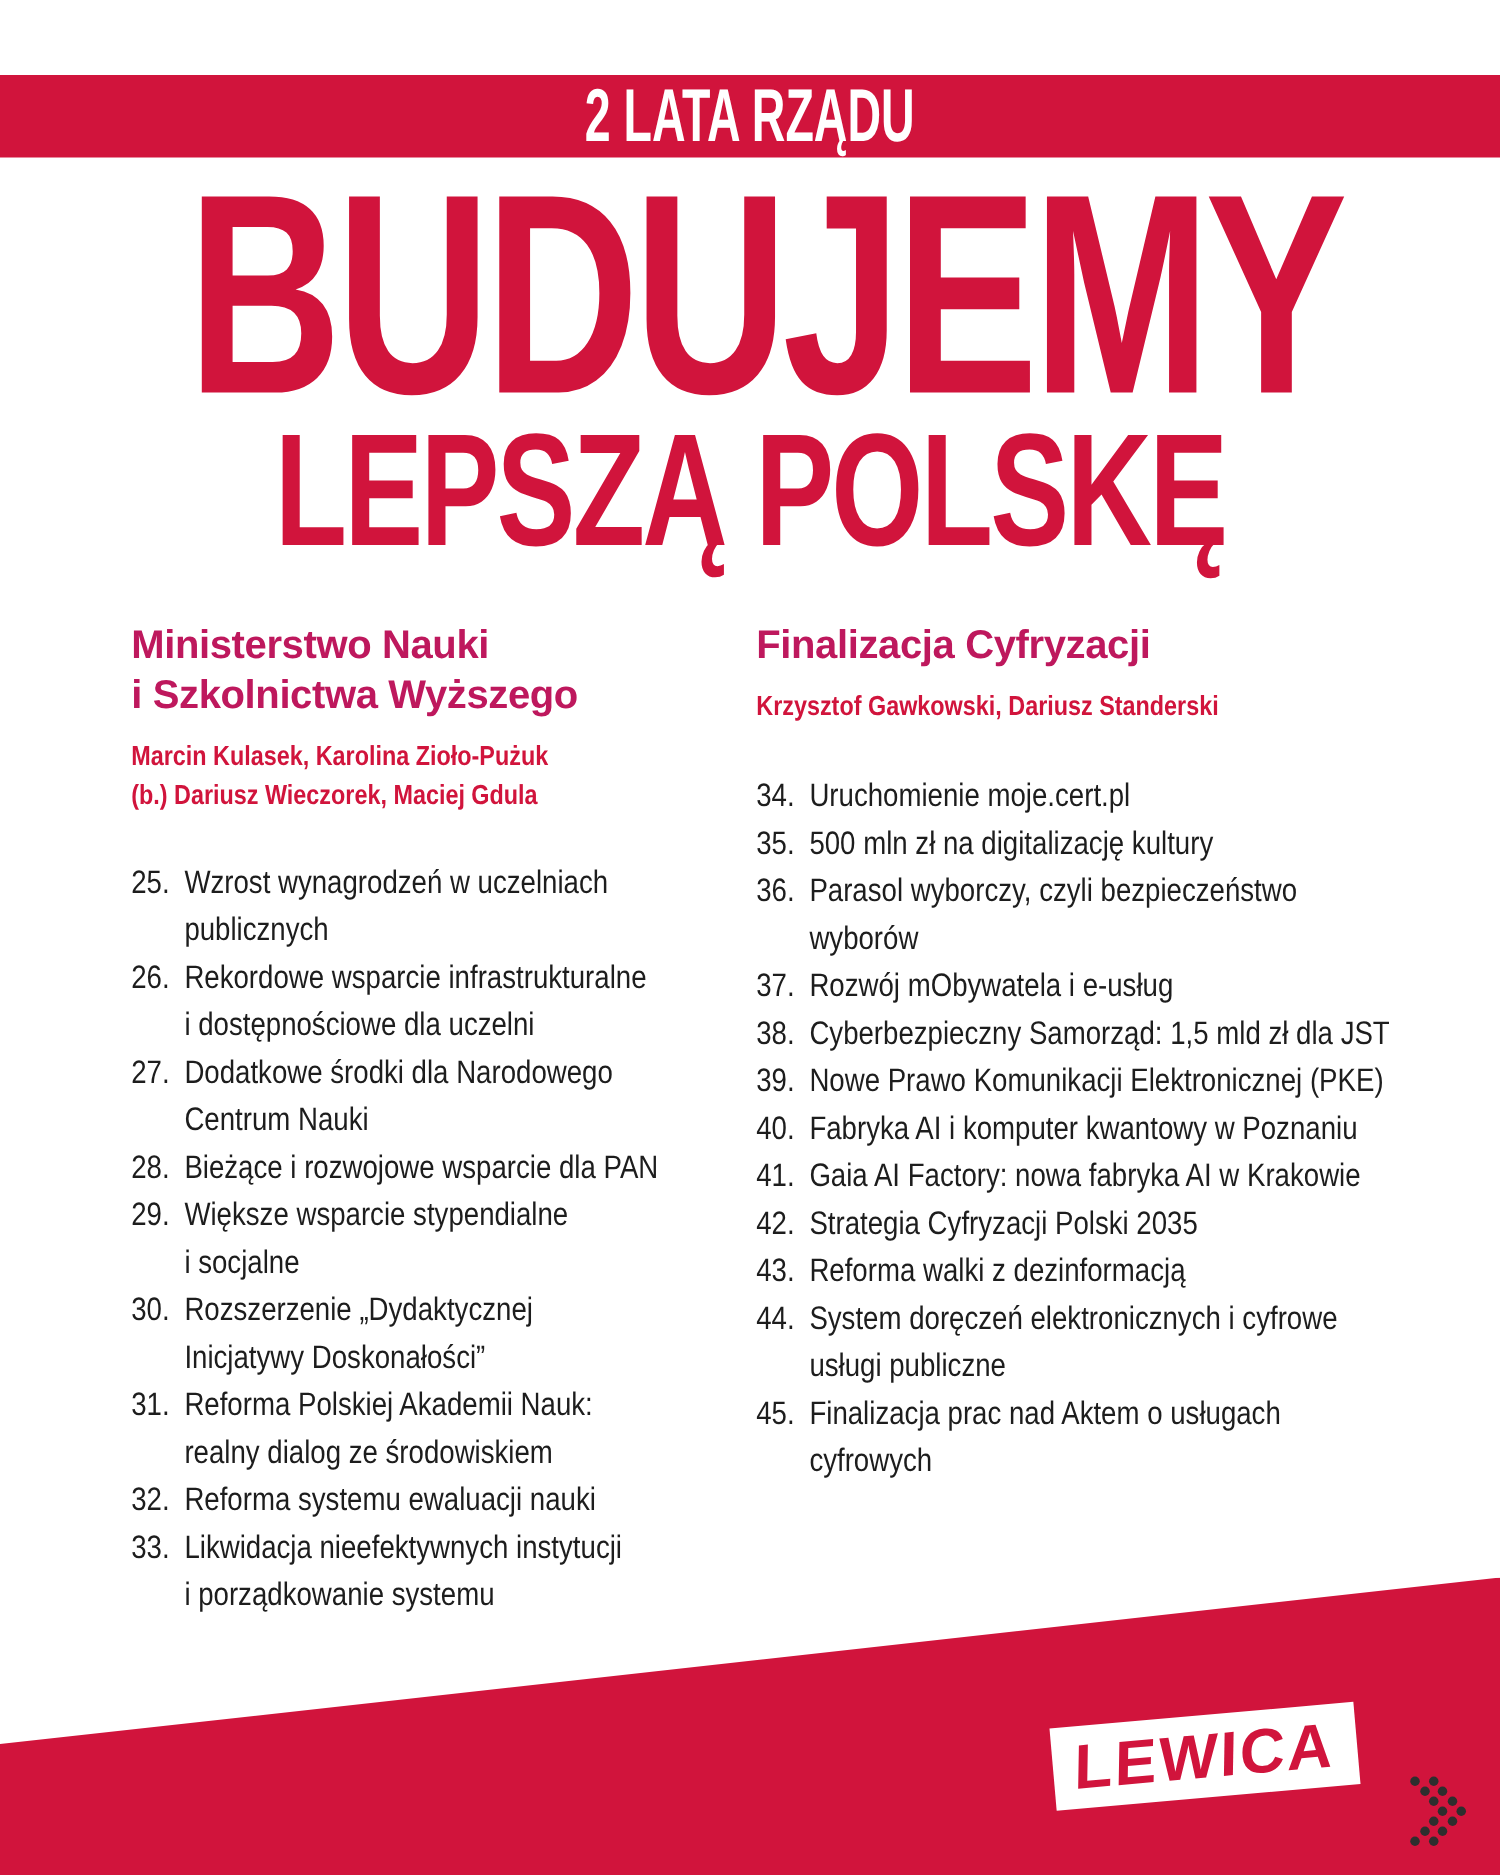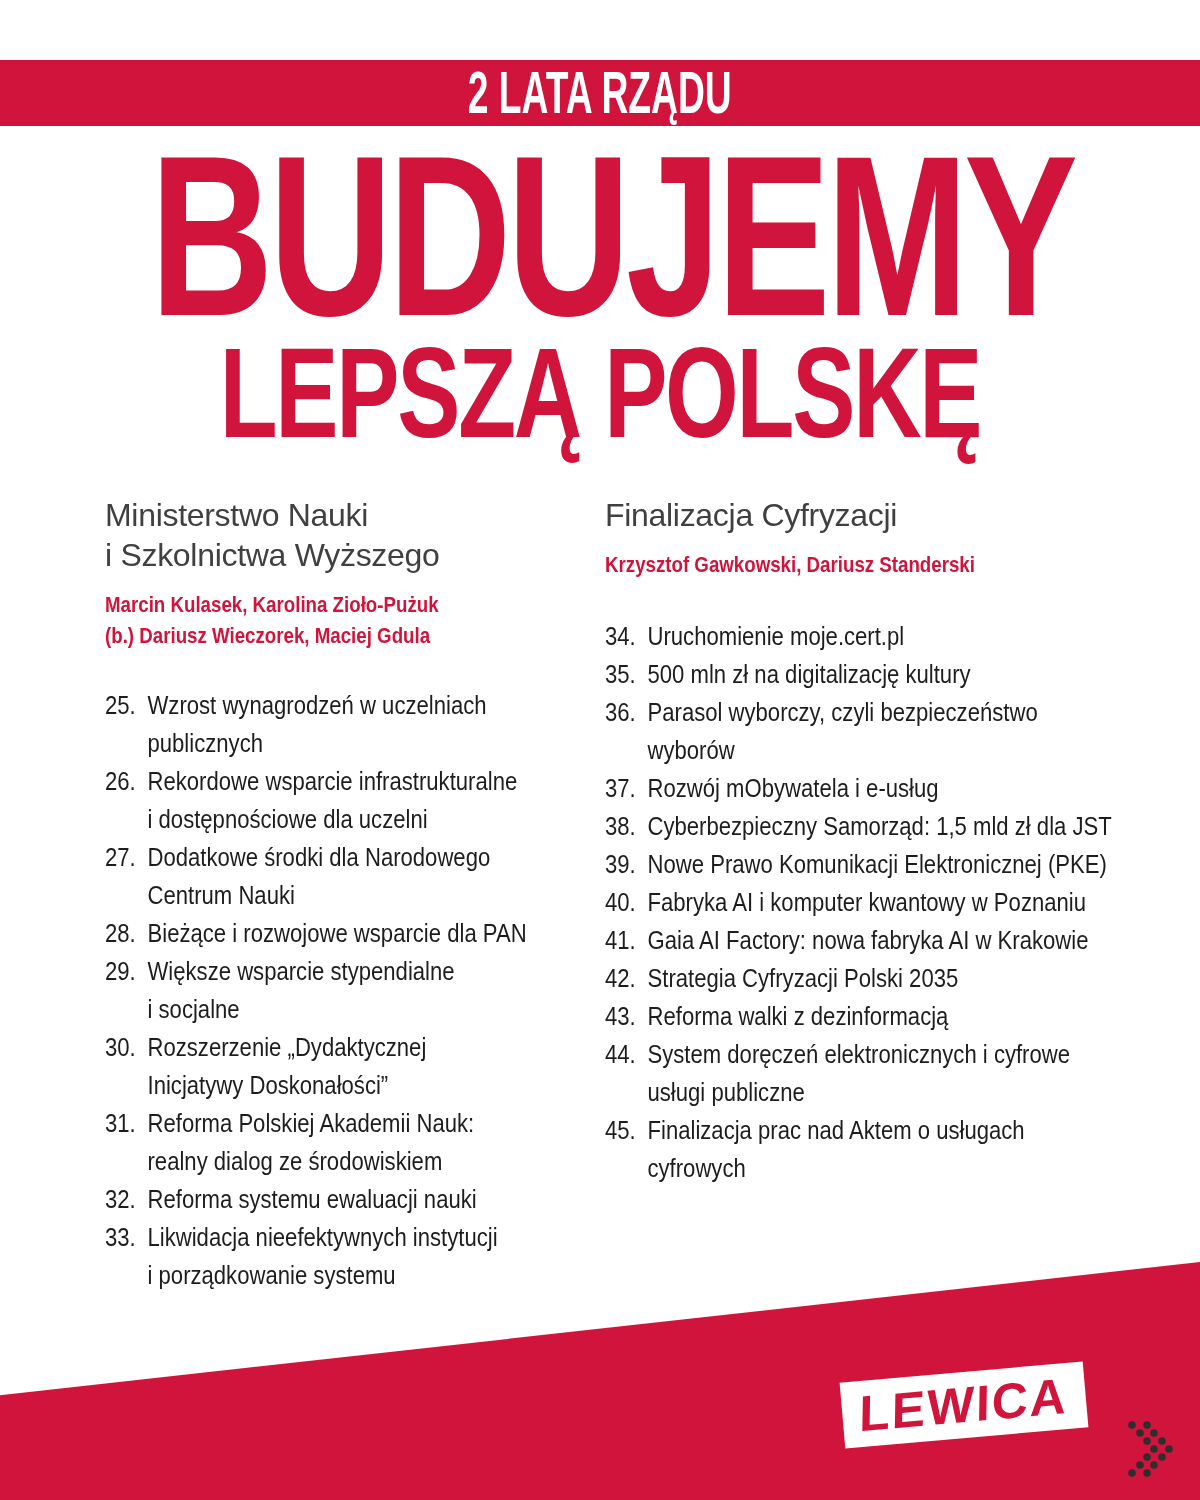--- a/index.html
+++ b/index.html
@@ -14,21 +14,21 @@
 
   
   .title1{position:absolute;left:0;top:122px;width:1200px;text-align:center;color:#d1143c;
           font-weight:bold;font-size:228px;line-height:228px;letter-spacing:-6px;
           transform:scaleX(0.75);transform-origin:center top;white-space:nowrap;}
   .title2{position:absolute;left:0;top:329px;width:1200px;text-align:center;color:#d1143c;
           font-weight:bold;font-size:128px;line-height:128px;letter-spacing:-3px;
           transform:scaleX(0.74);transform-origin:center top;white-space:nowrap;}
 
   
-  .col-header{position:absolute;color:#404040;font-weight:400;font-size:32px;line-height:40px;
+  .col-header{position:absolute;color:#be185d;font-weight:700;font-size:32px;line-height:40px;
           letter-spacing:-0.3px;white-space:pre-line;}
   .h-left{left:105px;top:495px;}
   .h-right{left:605px;top:495px;}
 
   
   .col-names{position:absolute;color:#d1143c;font-weight:bold;font-size:22px;line-height:31px;
           white-space:pre-line;transform:scaleX(0.85);transform-origin:0 0;}
   .n-left{left:105px;top:589px;}
   .n-right{left:605px;top:549px;}
 

